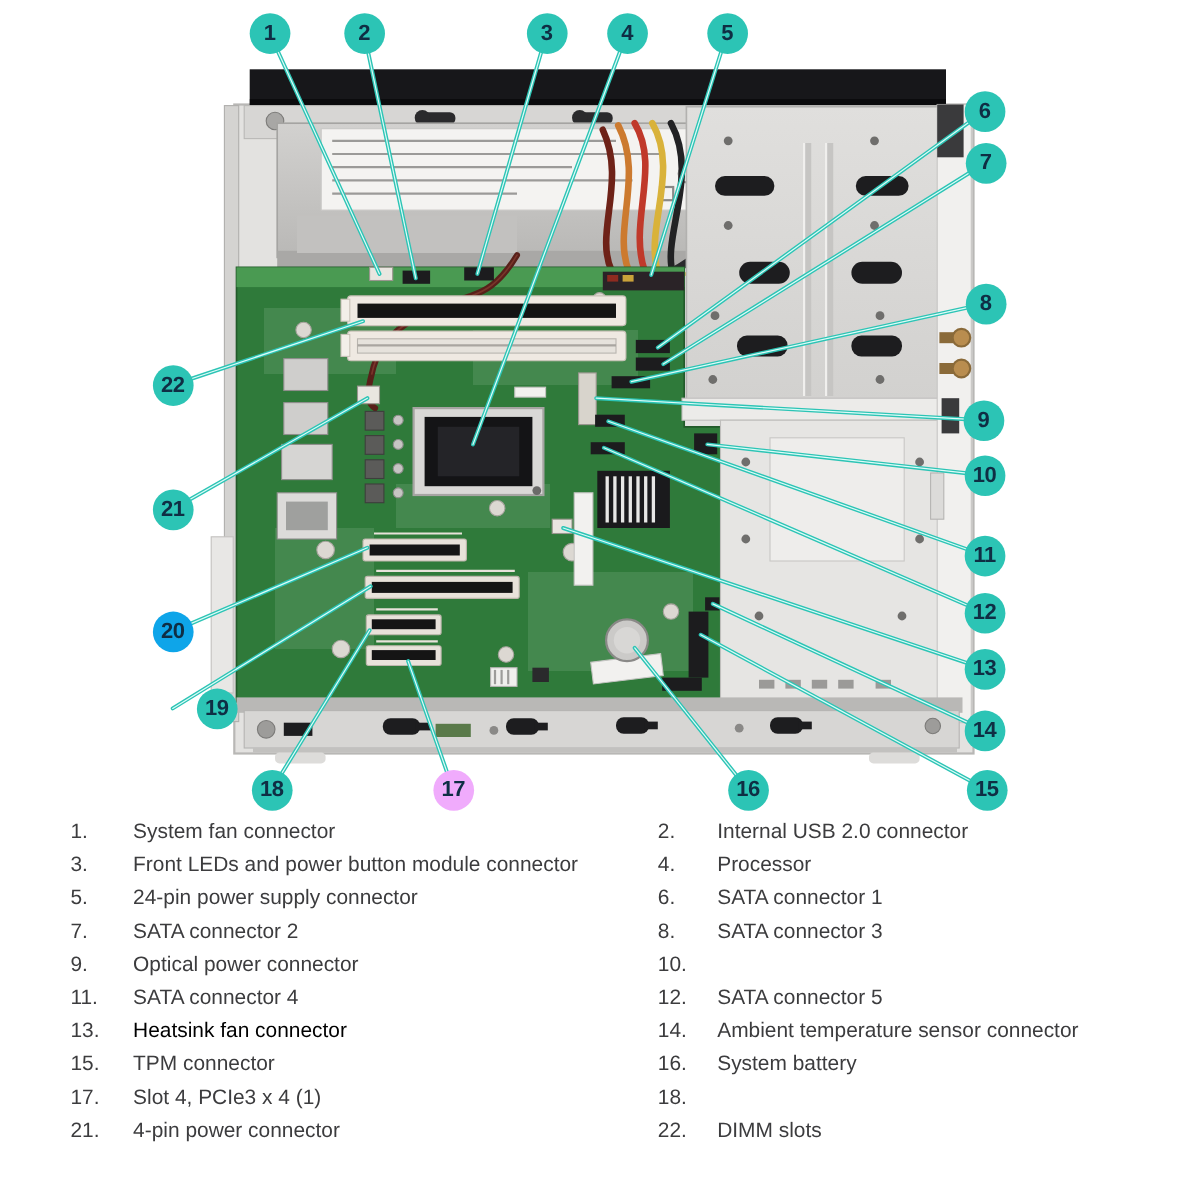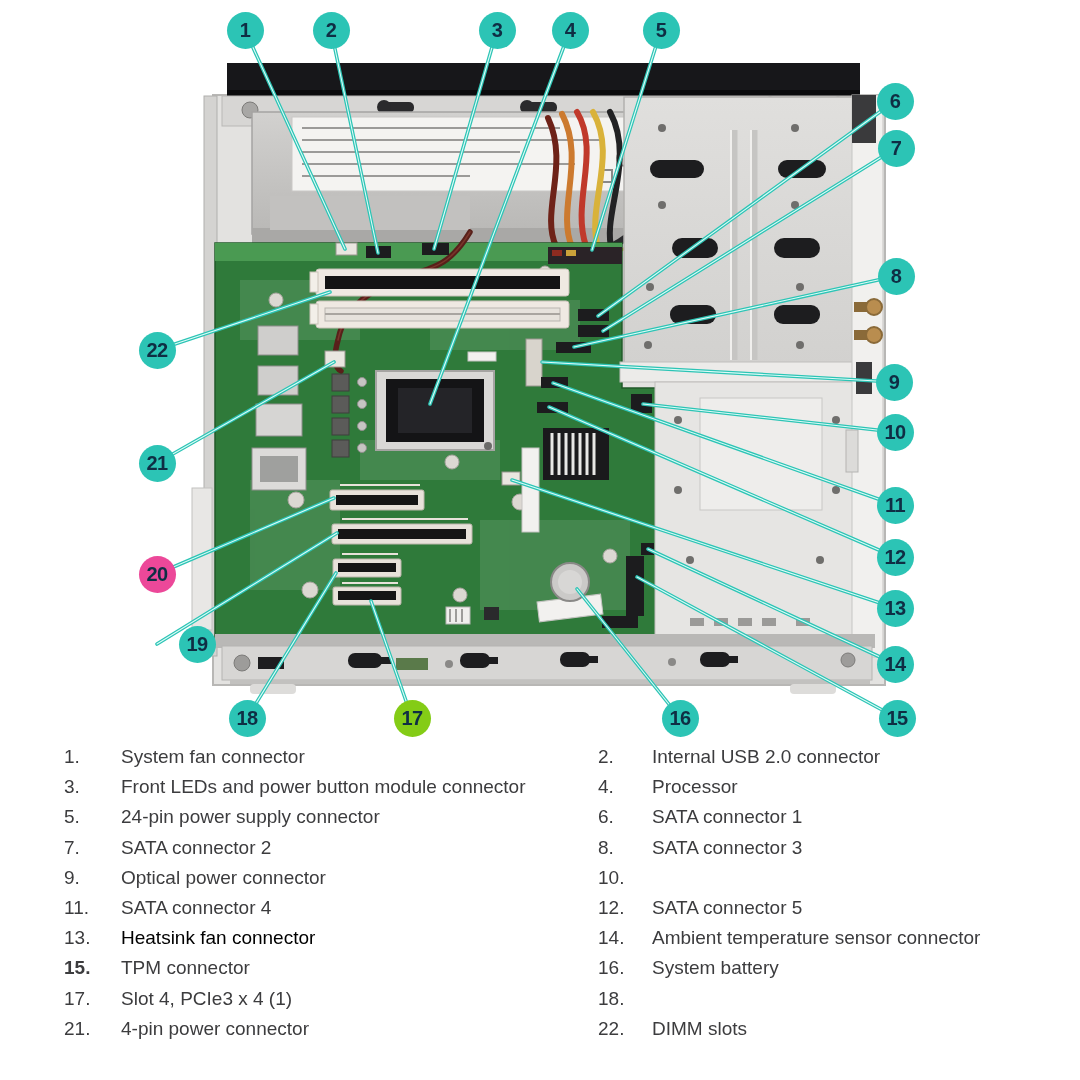--- a/index.html
+++ b/index.html
@@ -464,30 +464,30 @@
       </div>
       <div class="callout" title="Ambient temperature sensor connector" style="left: 876.5px; top: 645.5px; background: rgb(44, 196, 181); color: rgb(15, 46, 68);">
         <span>14</span>
       </div>
       <div class="callout" title="TPM connector" style="left: 878.5px; top: 699.5px; background: rgb(44, 196, 181); color: rgb(15, 46, 68);">
         <span>15</span>
       </div>
       <div class="callout" title="System battery" style="left: 661.5px; top: 699.5px; background: rgb(44, 196, 181); color: rgb(15, 46, 68);">
         <span>16</span>
       </div>
-      <div class="callout" title="Slot 4, PCIe3 x 4 (1)" style="left: 393.5px; top: 699.5px; background: #84cc16; color: rgb(15, 46, 68);">
+      <div class="callout" title="Slot 4, PCIe3 x 4 (1)" style="left: 393.5px; top: 699.5px; background: #f0abfc; color: rgb(15, 46, 68);">
         <span>17</span>
       </div>
       <div class="callout" title="Slot 3, PCIe3 x 4 (4,1)" style="left: 228.5px; top: 699.5px; background: rgb(44, 196, 181); color: rgb(15, 46, 68);">
         <span>18</span>
       </div>
       <div class="callout" title="Slot 2, PCIe3 x 16 (16,8,4,1)" style="left: 138.5px; top: 625.5px; background: rgb(44, 196, 181); color: rgb(15, 46, 68); margin-left: 40px;">
         <span>19</span>
       </div>
-      <div class="callout" title="Slot 1, PCIe3 x 8 (8,4,1)" style="left: 138.5px; top: 555.5px; background: #ec4899; color: rgb(15, 46, 68); align-items: center;">
+      <div class="callout" title="Slot 1, PCIe3 x 8 (8,4,1)" style="left: 138.5px; top: 555.5px; background: #0ea5e9; color: rgb(15, 46, 68); align-items: center;">
         <span>20</span>
       </div>
       <div class="callout" title="4-pin power connector" style="left: 138.5px; top: 444.5px; background: rgb(44, 196, 181); color: rgb(15, 46, 68);">
         <span>21</span>
       </div>
       <div class="callout" title="DIMM slots" style="left: 138.5px; top: 331.5px; background: rgb(44, 196, 181); color: rgb(15, 46, 68);">
         <span>22</span>
       </div>
     </div>
 
@@ -527,21 +527,21 @@
         <span class="lnum c2" style="color: rgb(60, 60, 62);">12.</span>
         <span class="llab c2" style="color: rgb(60, 60, 62);">SATA connector 5</span>
       </div>
       <div class="lrow">
         <span class="lnum c1" style="color: rgb(60, 60, 62);">13.</span>
         <span class="llab c1" style="color: #000000; text-align: right;">Heatsink fan connector</span>
         <span class="lnum c2" style="color: rgb(60, 60, 62);">14.</span>
         <span class="llab c2" style="color: rgb(60, 60, 62);">Ambient temperature sensor connector</span>
       </div>
       <div class="lrow">
-        <span class="lnum c1" style="color: rgb(60, 60, 62); font-weight: bold;">15.</span>
+        <span class="lnum c1" style="color: rgb(60, 60, 62);">15.</span>
         <span class="llab c1" style="color: rgb(60, 60, 62);">TPM connector</span>
         <span class="lnum c2" style="color: rgb(60, 60, 62);">16.</span>
         <span class="llab c2" style="color: rgb(60, 60, 62);">System battery</span>
       </div>
       <div class="lrow">
         <span class="lnum c1" style="color: rgb(60, 60, 62);">17.</span>
         <span class="llab c1" style="color: rgb(60, 60, 62);">Slot 4, PCIe3 x 4 (1)</span>
         <span class="lnum c2" style="color: rgb(60, 60, 62);">18.</span>
       </div>
       <div class="lrow">

